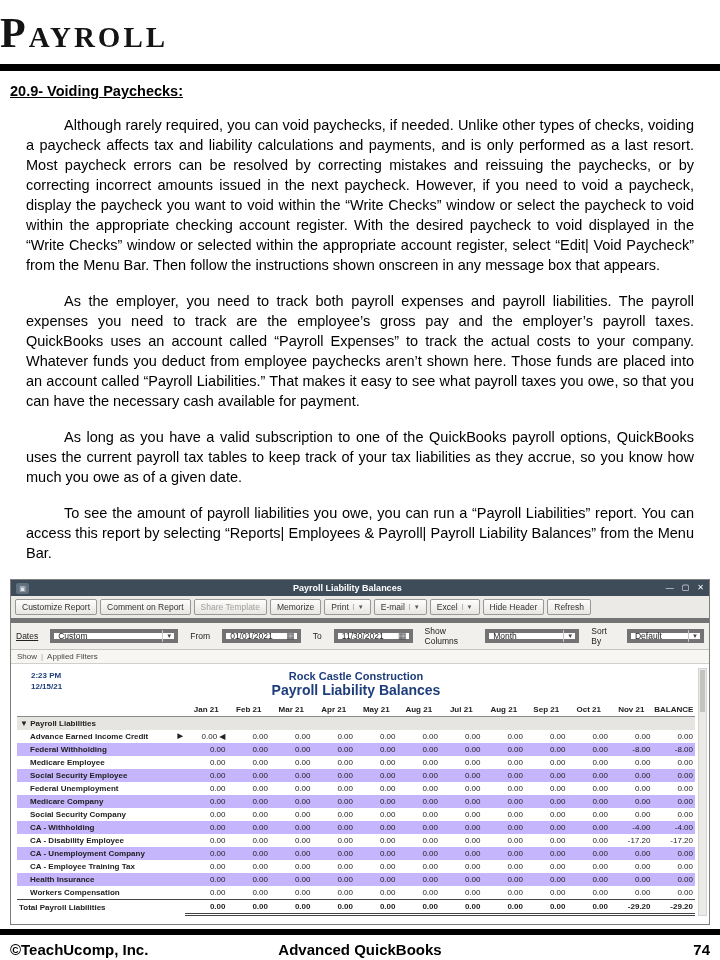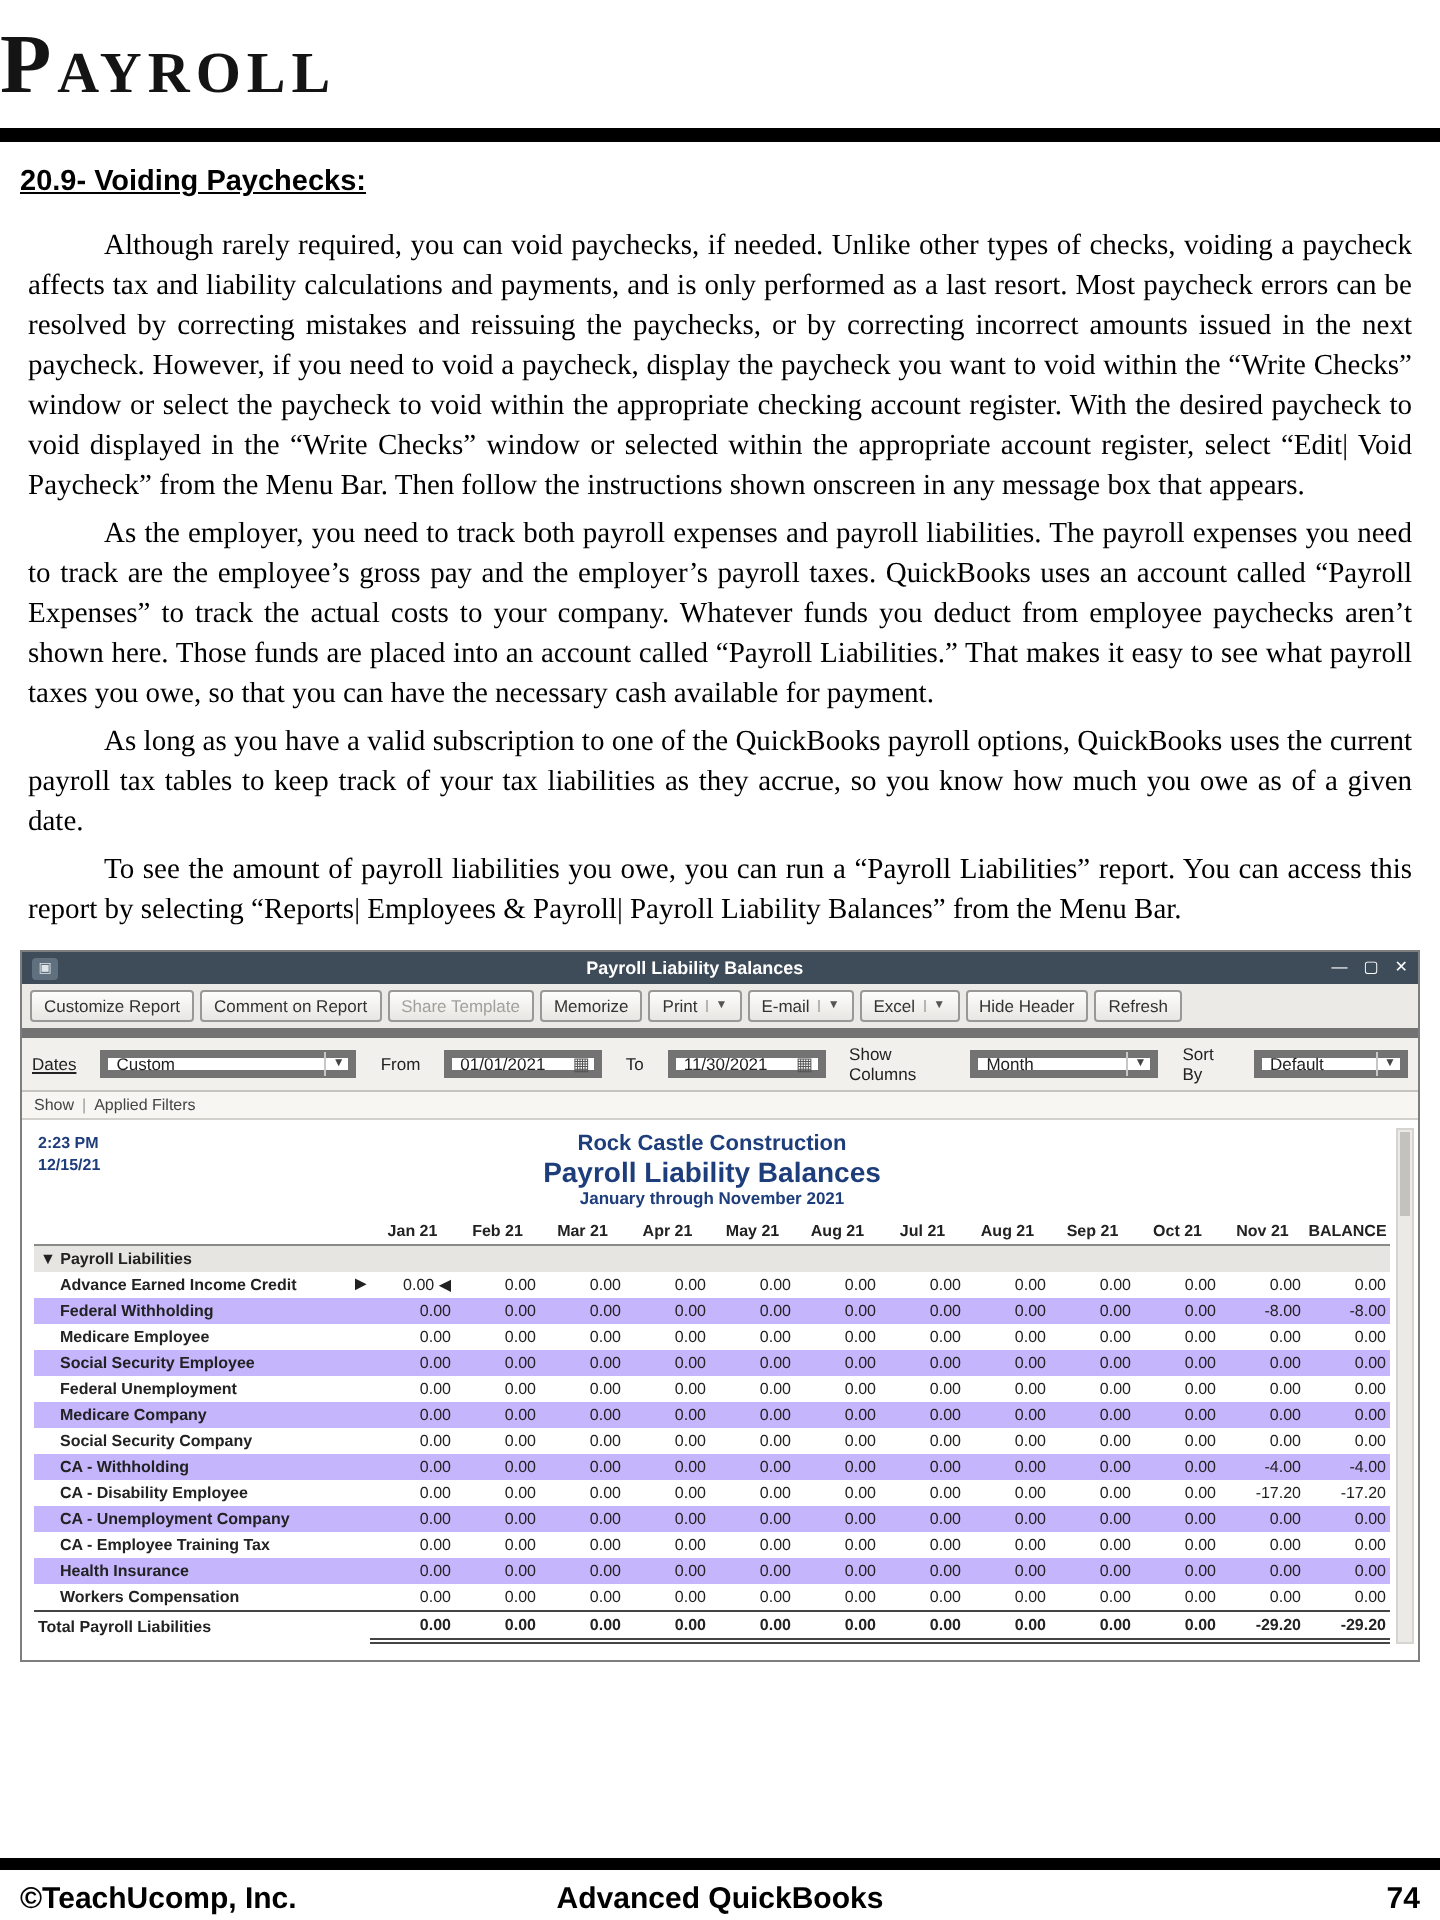--- a/index.html
+++ b/index.html
@@ -16,21 +16,21 @@
     letter-spacing:3px; margin:10px 0 8px; color:#141414;
   }
   .black-bar { height:7px; background:#000; width:100%; }
   .content { padding:0 10px; }
   .sec-head {
     font-size:14.5px; font-weight:bold; text-decoration:underline;
     margin:12px 0 14px;
   }
   .para {
     font-size:14.5px; line-height:20px; text-align:justify;
-    text-indent:38px; margin:4px;font-family:Liberation Serif, serif;
+    text-indent:38px; margin:16px;
   }
   
   .qb-window {
     margin-top:10px; border:1px solid #7e7e7e; background:#eceae7;
     font-size:9px; color:#222;
   }
   .qb-titlebar {
     height:16px; background:#3e4b59; color:#fff;
     display:flex; align-items:center; padding:0 5px;
   }
@@ -64,21 +64,21 @@
   }
   .w150 { width:148px; } .w80 { width:90px; } .w110 { width:108px; } .w90 { width:88px; }
   .dd { font-size:6px; color:#444; border-left:1px solid #c9c7c3; padding-left:3px; margin-left:4px; line-height:12px; }
   .cal { font-size:9px; color:#555; margin-left:3px; }
   .qb-showrow {
     padding:2px 6px; background:#f7f6f3; border-bottom:1px solid #d2d0cc;
     font-size:8px; color:#444;
   }
   .qb-showrow .sep { margin:0 4px; color:#999; }
   .qb-report { position:relative; background:#fff; padding:4px 14px 8px 6px; }
-  .rpt-stamp { position:absolute; left:8px; top:6px; color:#1e3d7b; font-size:8px; font-weight:bold; line-height:11px; }
+  .rpt-stamp { position:absolute; left:20px; top:6px; color:#1e3d7b; font-size:8px; font-weight:bold; line-height:11px; }
   .rpt-heads { text-align:center; color:#1e3d7b; margin:2px 0 5px; }
   .rpt-company { font-size:11px; font-weight:bold; }
   .rpt-title { font-size:14px; font-weight:bold; }
   .rpt-subtitle { font-size:8.5px; font-weight:bold; }
   .rpt-table { width:100%; border-collapse:collapse; table-layout:fixed; font-size:8px; }
   .rpt-table th { font-weight:bold; text-align:center; border-bottom:1px solid #8a8a8a; padding:2px 1px; white-space:nowrap; overflow:hidden; }
   .rpt-table th.lbl, .rpt-table td.lbl { width:168px; text-align:left; }
   .rpt-table td { padding:2px 2px; white-space:nowrap; overflow:hidden; }
   .rpt-table td.val { text-align:right; }
   tr.alt { background:#c4b5fd; }
@@ -201,21 +201,20 @@
       </div>
 
       <div class="qb-report">
         <div class="rpt-stamp">
           <div>2:23 PM</div>
           <div>12/15/21</div>
         </div>
         <div class="rpt-heads">
           <div class="rpt-company">Rock Castle Construction</div>
           <div class="rpt-title">Payroll Liability Balances</div>
-          <div class="rpt-subtitle">January through November 2021</div>
         </div>
         <table class="rpt-table">
           <thead>
               <tr>
                 <th class="lbl"></th>
                 <th>Jan 21</th>
                 <th>Feb 21</th>
                 <th>Mar 21</th>
                 <th>Apr 21</th>
                 <th>May 21</th>

